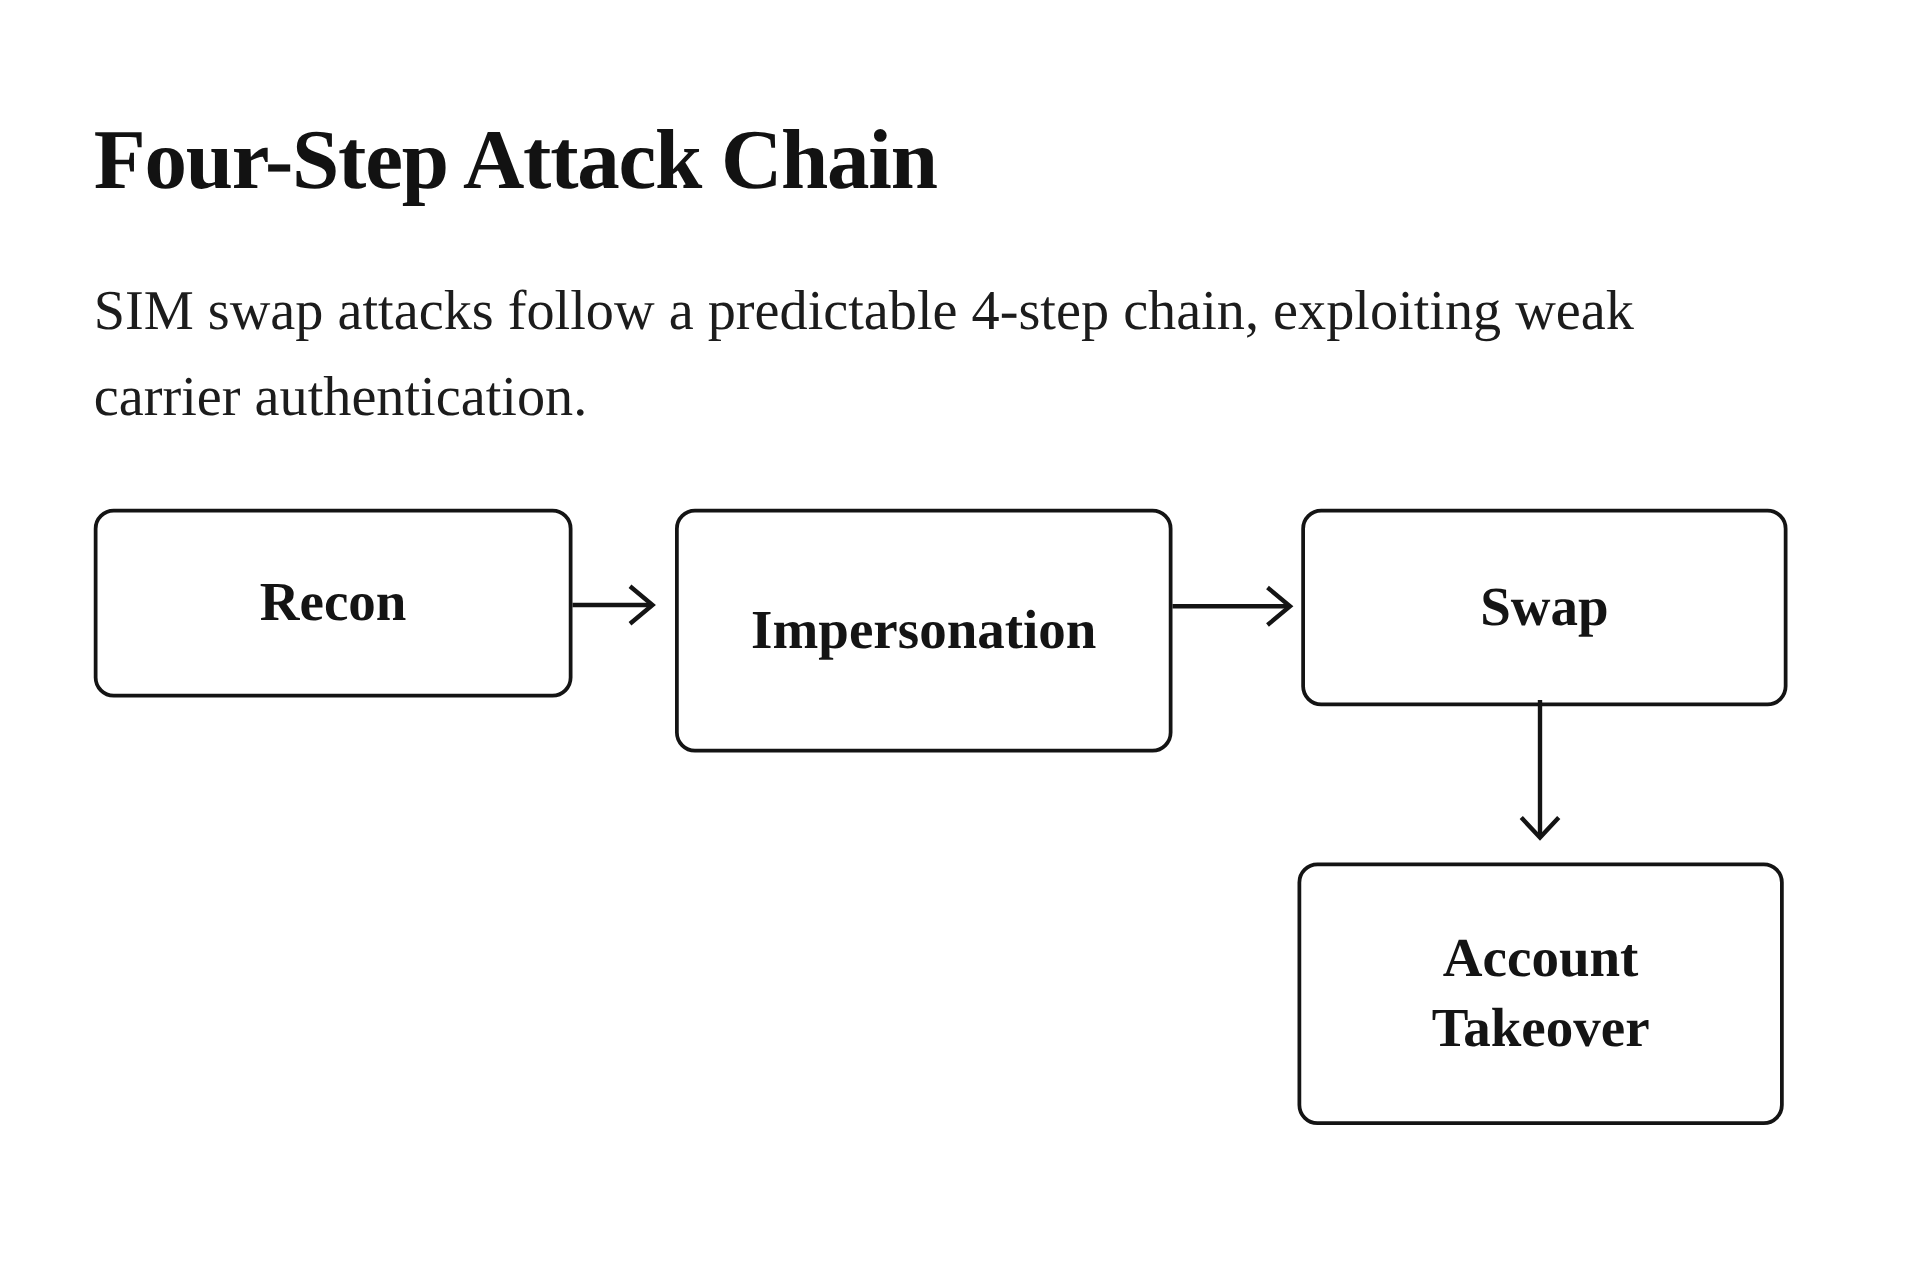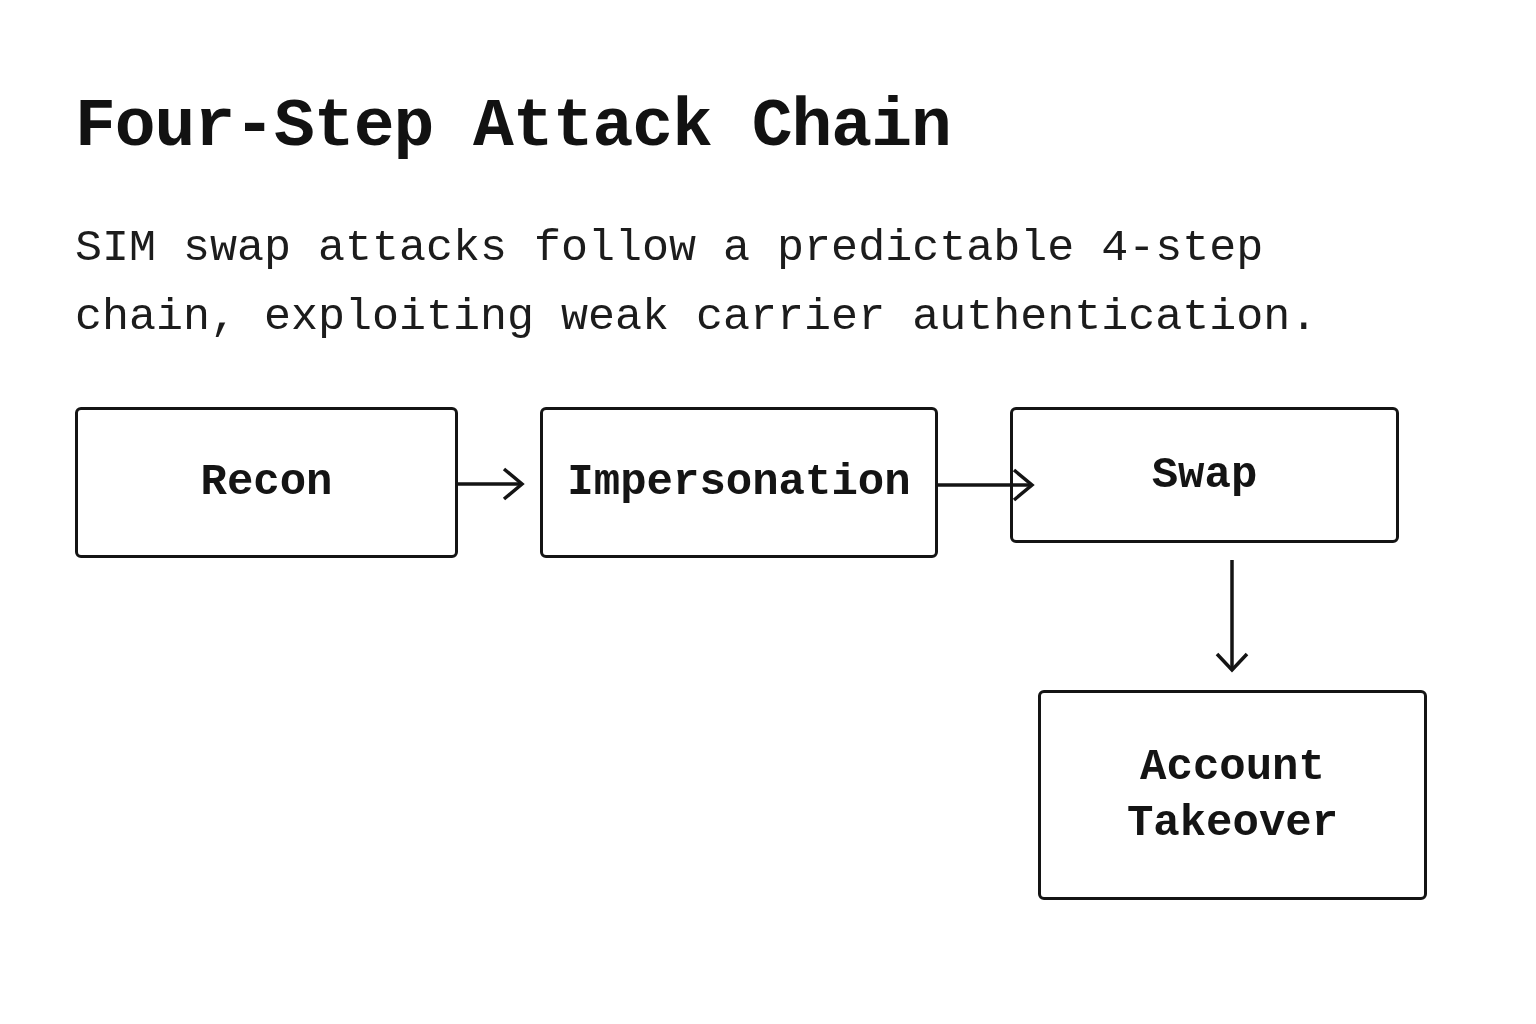--- a/index.html
+++ b/index.html
@@ -2,21 +2,21 @@
 <html><head>
 <meta charset="utf-8">
 <style>
   * { margin: 0; padding: 0; box-sizing: border-box; }
   html, body { background: #ffffff; }
   .canvas {
     position: relative;
     width: 1536px;
     height: 1024px;
     background: #ffffff;
-    font-family: Liberation Mono, monospace;
+    font-family: Liberation Serif, serif;
     color: #161616;
     overflow: hidden;
   }
   .title {
     position: absolute;
     left: 75px;
     top: 88px;
     font-size: 68px;
     font-weight: 700;
     letter-spacing: -1px;
@@ -30,33 +30,33 @@
     font-size: 45px;
     font-weight: 400;
     line-height: 69px;
     color: #1c1c1c;
     max-width: 1260px;
   }
   .node {
     position: absolute;
     background: #ffffff;
     border: 3px solid #141414;
-    border-radius: 6px;
+    border-radius: 16px;
     display: flex;
     align-items: center;
     justify-content: center;
     text-align: center;
     font-size: 44px;
     font-weight: 700;
     color: #141414;
     line-height: 1.28;
   }
   .node-recon         { left: 75px;   top: 407px; width: 383px; height: 151px; }
-  .node-impersonation { left: 540px;  top: 407px; width: 398px; height: 151px; }
-  .node-swap          { left: 1010px; top: 407px; width: 389px; height: 136px; }
+  .node-impersonation { left: 540px;  top: 407px; width: 398px; height: 195px; }
+  .node-swap          { left: 1041px; top: 407px; width: 389px; height: 158px; }
   .node-account       { left: 1038px; top: 690px; width: 389px; height: 210px; padding: 0 30px; }
   .edge { position: absolute; }
   .edge-1 { left: 456px;  top: 464px; }
   .edge-2 { left: 936px;  top: 465px; }
   .edge-3 { left: 1212px; top: 560px; }
   .edge svg { display: block; }
 </style>
 </head>
 <body>
 

